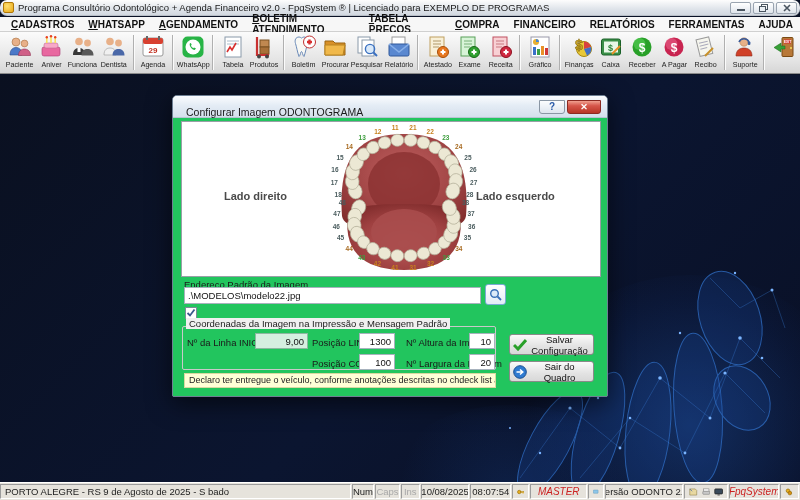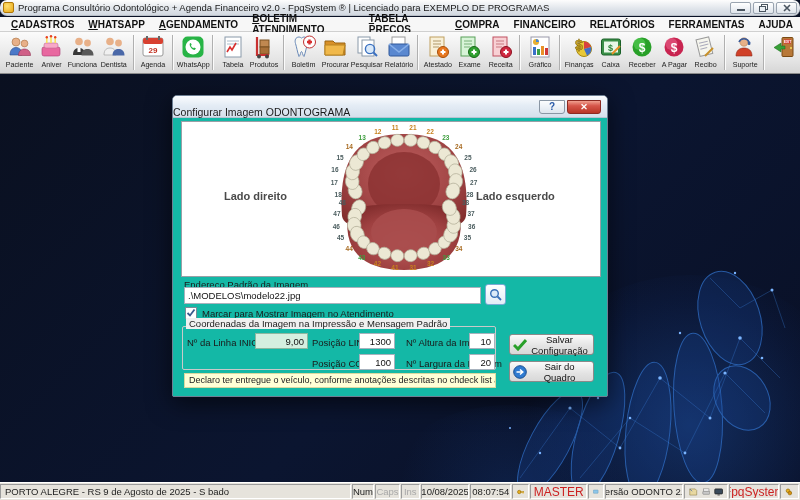--- a/index.html
+++ b/index.html
@@ -43,28 +43,28 @@
     background:radial-gradient(circle, rgba(30,90,190,.18), transparent 70%); }
   .handfx { position:absolute; right:-10px; bottom:-6px; }
 
   
   .dialog { position:absolute; left:172px; top:20px; width:436px; height:302px;
     background:#f0f0f0; border:1px solid #6d7f93; border-radius:5px 5px 2px 2px;
     box-shadow:0 6px 24px rgba(0,0,0,.6); }
   .dlg-titlebar { position:absolute; left:0; top:0; right:0; height:22px;
     background:linear-gradient(#fafcfe,#e4ecf5 45%,#d5e0ec); border-bottom:1px solid #b8c4d2;
     border-radius:4px 4px 0 0; display:flex; align-items:center; }
-  .dlg-title { font-size:10.5px; color:#1a1a1a; padding-left:0; flex:1;margin-top:10px; }
+  .dlg-title { font-size:10.5px; color:#1a1a1a; padding-left:13px; flex:1;margin-top:10px; }
   .dlg-help { width:26px; height:14px; margin-right:2px; border:1px solid #8a96a4; border-radius:0 0 3px 3px;
     background:linear-gradient(#fcfdfe,#dde5ee); color:#2a5aa8; font-weight:700; font-size:10px;
     display:flex; align-items:center; justify-content:center; }
   .dlg-close { width:34px; height:14px; margin-right:6px; border:1px solid #8c2a22; border-radius:0 0 3px 3px;
     background:linear-gradient(#f0a090,#d6564a 40%,#b83526); color:#fff; font-weight:700; font-size:9px;
     display:flex; align-items:center; justify-content:center; }
-  .dlg-body { position:absolute; left:0; top:22px; right:0; bottom:0; background:#14b8a6; }
+  .dlg-body { position:absolute; left:0; top:22px; right:0; bottom:0; background:#22c55e; }
 
   .image-panel { position:absolute; left:8px; top:3px; width:420px; height:156px; background:#fff;
     border:1px solid #9aa0a6; }
   .side-label { position:absolute; font-size:11px; font-weight:700; color:#4a4a4a; }
   .side-label.left { left:42px; top:68px; }
   .side-label.right { left:294px; top:68px; }
 
   .fld-label { position:absolute; font-size:9.5px; color:#1a1a1a; white-space:nowrap; }
   .txt { position:absolute; border:1px solid #a7b2bd; background:#fff; font-family:"Liberation Sans",sans-serif;
     font-size:9.5px; color:#111; padding:0 3px; }
@@ -89,21 +89,21 @@
     font-size:9.5px; color:#111; }
   .dlg-btn .bico { width:20px; display:flex; justify-content:center; flex:none; }
   .dlg-btn .btxt { flex:1; text-align:center; padding-right:4px; }
 
   
   .statusbar { position:absolute; left:0; top:482px; width:800px; height:18px; background:#e6e3dc;
     border-top:1px solid #fff; display:flex; align-items:stretch; font-size:9.5px; color:#222; }
   .sb-panel { border:1px solid; border-color:#9c9c9c #ffffff #ffffff #9c9c9c; margin:1px 1px 1px 0;
     display:flex; align-items:center; padding:0 4px; white-space:nowrap; overflow:hidden; }
   .sb-dim { color:#a8a8a8; }
-  .sb-red { color:#cc2222; font-size:12px; }
+  .sb-red { color:#cc2222; font-size:10px;font-style:italic; }
   .sb-center { justify-content:center;text-align:center; }
 </style>
 </head>
 <body>
 
 <div class="titlebar">
   <div class="app-icon"></div>
   <div class="title-text">Programa Consultório Odontológico + Agenda Financeiro v2.0 - FpqSystem ® | Licenciado para  EXEMPLO DE PROGRAMAS</div>
   <div class="win-controls">
     <div class="win-btn">
@@ -564,21 +564,20 @@
             <line x1="8.5" y1="8.5" x2="12" y2="12" stroke="#3a70b8" stroke-width="1.8"></line>
           </svg>
       </div>
 
       <div class="chk-row">
         <div class="chk-box">
           <svg width="10" height="10" viewBox="0 0 10 10">
               <path d="M1.5 5 L4 7.5 L8.5 1.5" fill="none" stroke="#3a5a8c" stroke-width="1.8"></path>
             </svg>
         </div>
-        <div class="chk-label">Marcar para Mostrar Imagem no Atendimento</div>
       </div>
 
       <div class="groupbox"></div>
       <div class="group-legend">Coordenadas da Imagem na Impressão e Mensagem Padrão</div>
 
       <div class="fld-label" style="left:14px; top:219px;">Nº da Linha INICIAL</div>
       <input class="txt num" style="left: 82px; top: 215px; width: 53px; height: 16px; background: rgb(213, 239, 224); border-color: rgb(140, 184, 160);" value="9,00">
 
       <div class="fld-label" style="left:139px; top:219px;">Posição LINHA</div>
       <input class="txt num" style="left: 186px; top: 215px; width: 36px; height: 16px;" value="1300">

